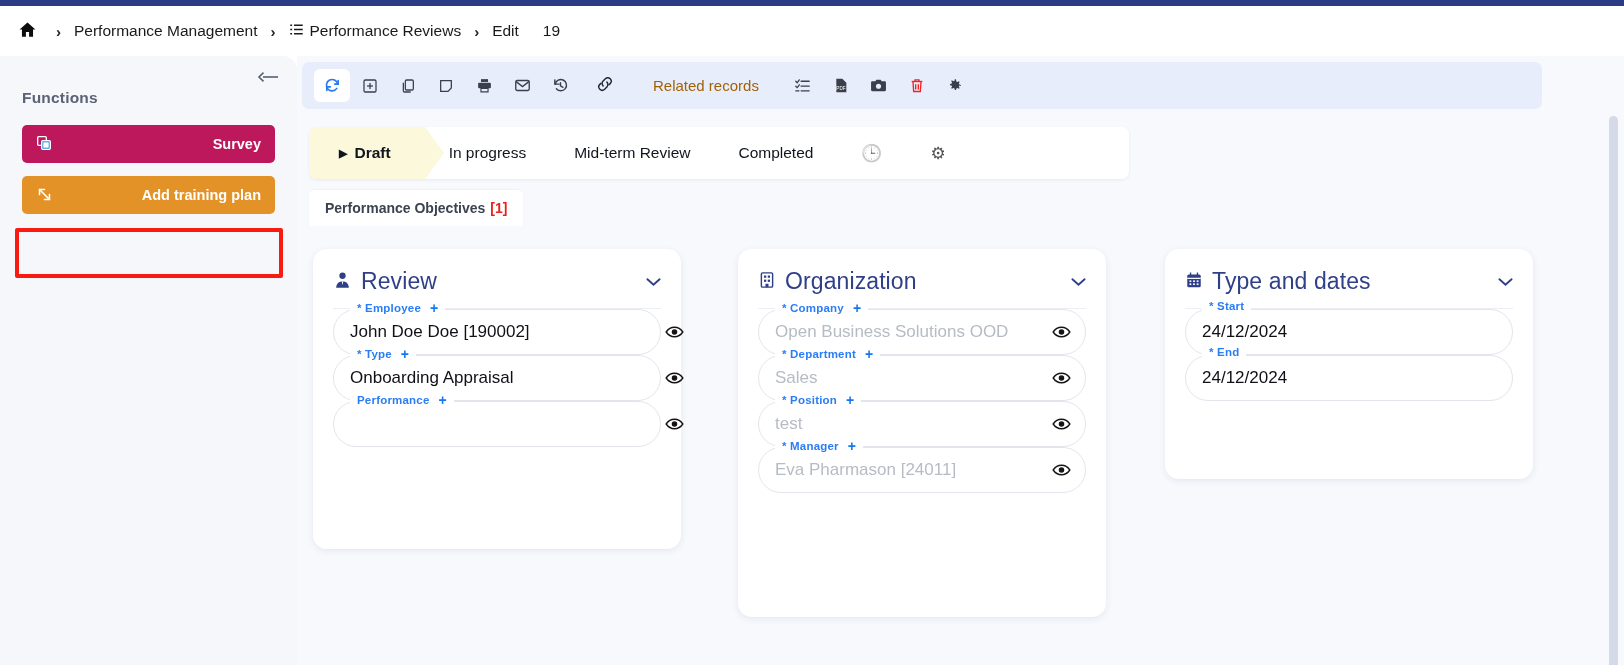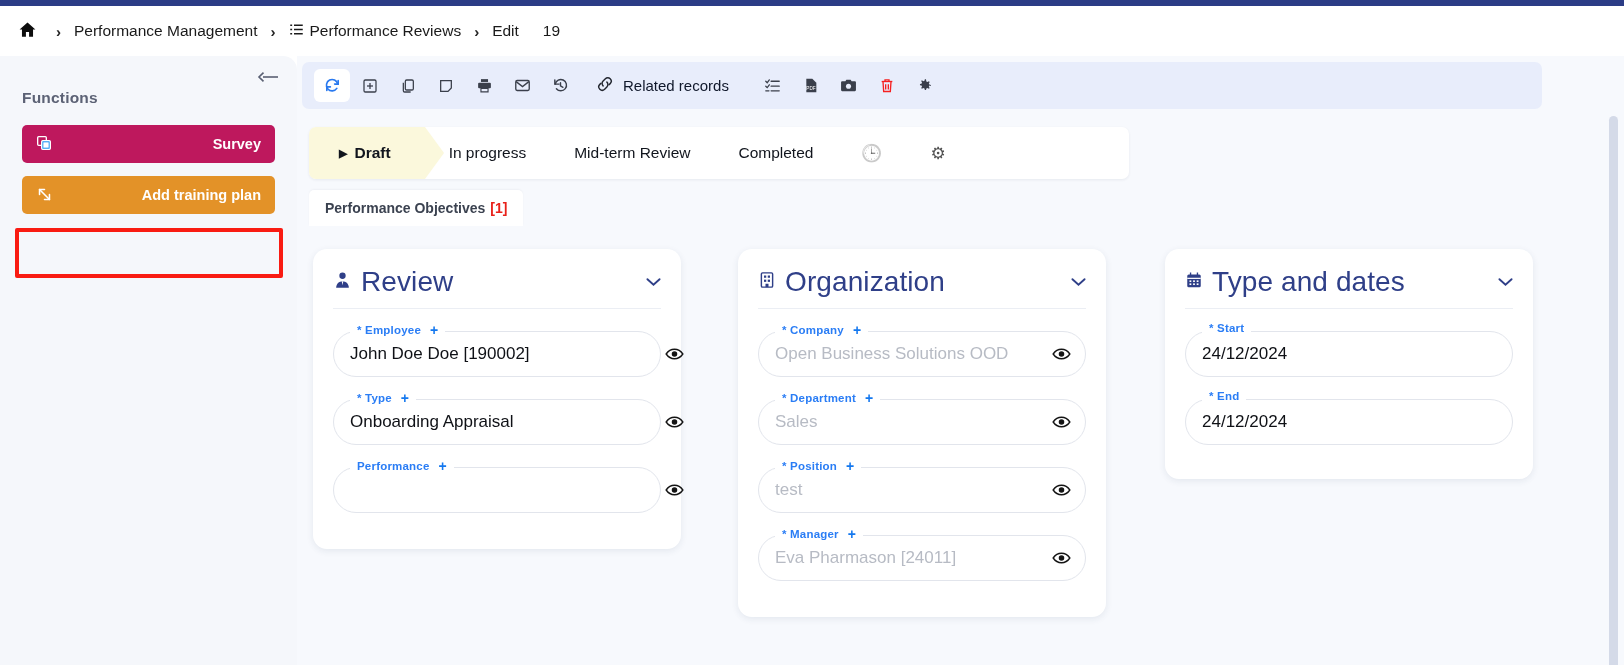--- a/index.html
+++ b/index.html
@@ -99,22 +99,23 @@
     cursor: pointer;
     color: #3a3f4b; font-size: 16px;
     margin-right: 2px;
   }
   .tb-btn.active { background: #ffffff; color: #2979ef; }
   .tb-btn.danger { color: #f52020; }
   .tb-related {
     display: flex; align-items: center;
     height: 33px; padding: 0 8px 0 6px;
     cursor: pointer; border-radius: 6px;
-    color: #0f172a; font-size: 15px;
+    color: #a16207; font-size: 15px;
     margin-right: 8px;
+    gap: 30px;
   }
   .tb-related .lk { font-size: 16px; margin-right: 9px; color: #22262f; }
   .tb-gap { width: 10px; }
 
   
   .stepsbar {
     position: absolute; top: 71px; left: 12px;
     width: 820px; height: 52px;
     background: #ffffff;
     border-radius: 7px 7px 7px 7px;
@@ -164,27 +165,27 @@
     box-shadow: 0 2px 7px rgba(35,50,90,.09);
     padding: 0 20px;
   }
   .card-head {
     display: flex; align-items: center;
     height: 54px; margin-top: 6px;
     border-bottom: 1px solid #ebeef4;
     color: #2f3f88;
   }
   .card-head .ci { font-size: 19px; margin-right: 9px; line-height: 1; }
-  .card-head .ct { font-size: 28px; font-weight: 400; letter-spacing: .1px; }
+  .card-head .ct { font-size: 23px; font-weight: 400; letter-spacing: .1px; }
   .card-head .chev {
     margin-left: auto; font-size: 15px; color: #2f3f88; cursor: pointer;
     font-weight: 700;
   }
 
-  .field { position: relative; margin-top: 22px; height: 46px; }
+  .field { position: relative; height: 46px; }
   .field-box {
     position: absolute; inset: 0;
     border: 1px solid #e2e5ec;
     border-radius: 23px;
     background: #ffffff;
   }
   .field-label {
     position: absolute; top: -9px; left: 17px;
     background: #ffffff;
     padding: 0 7px;

